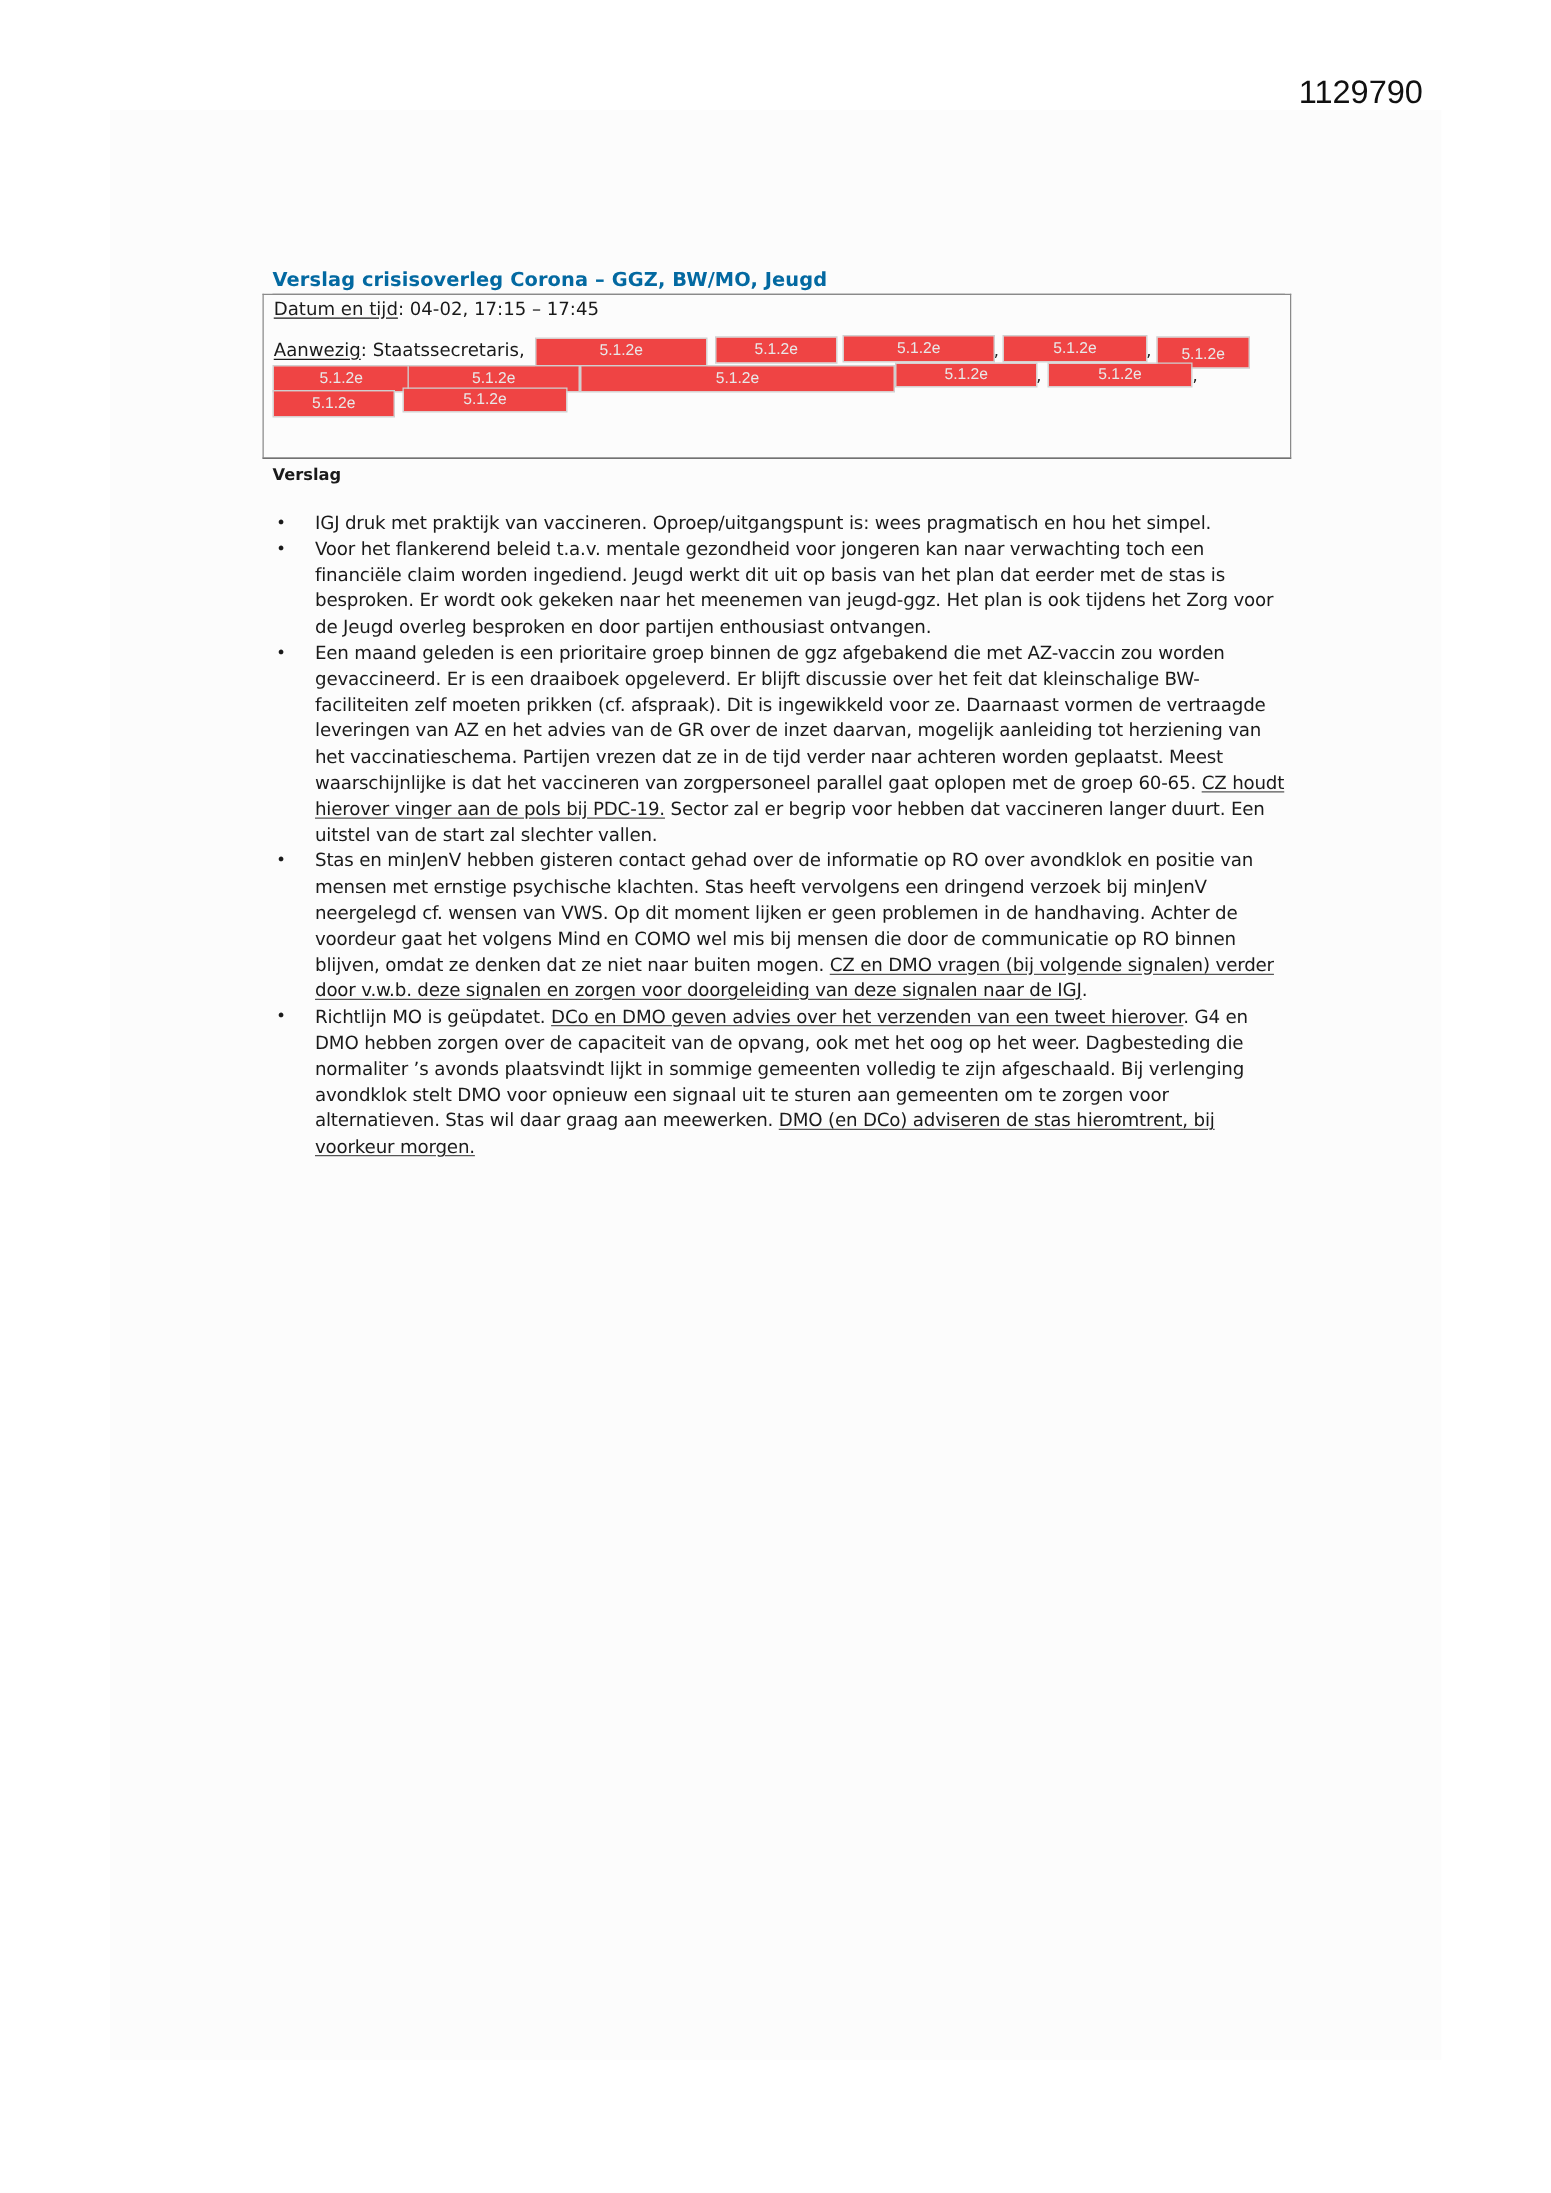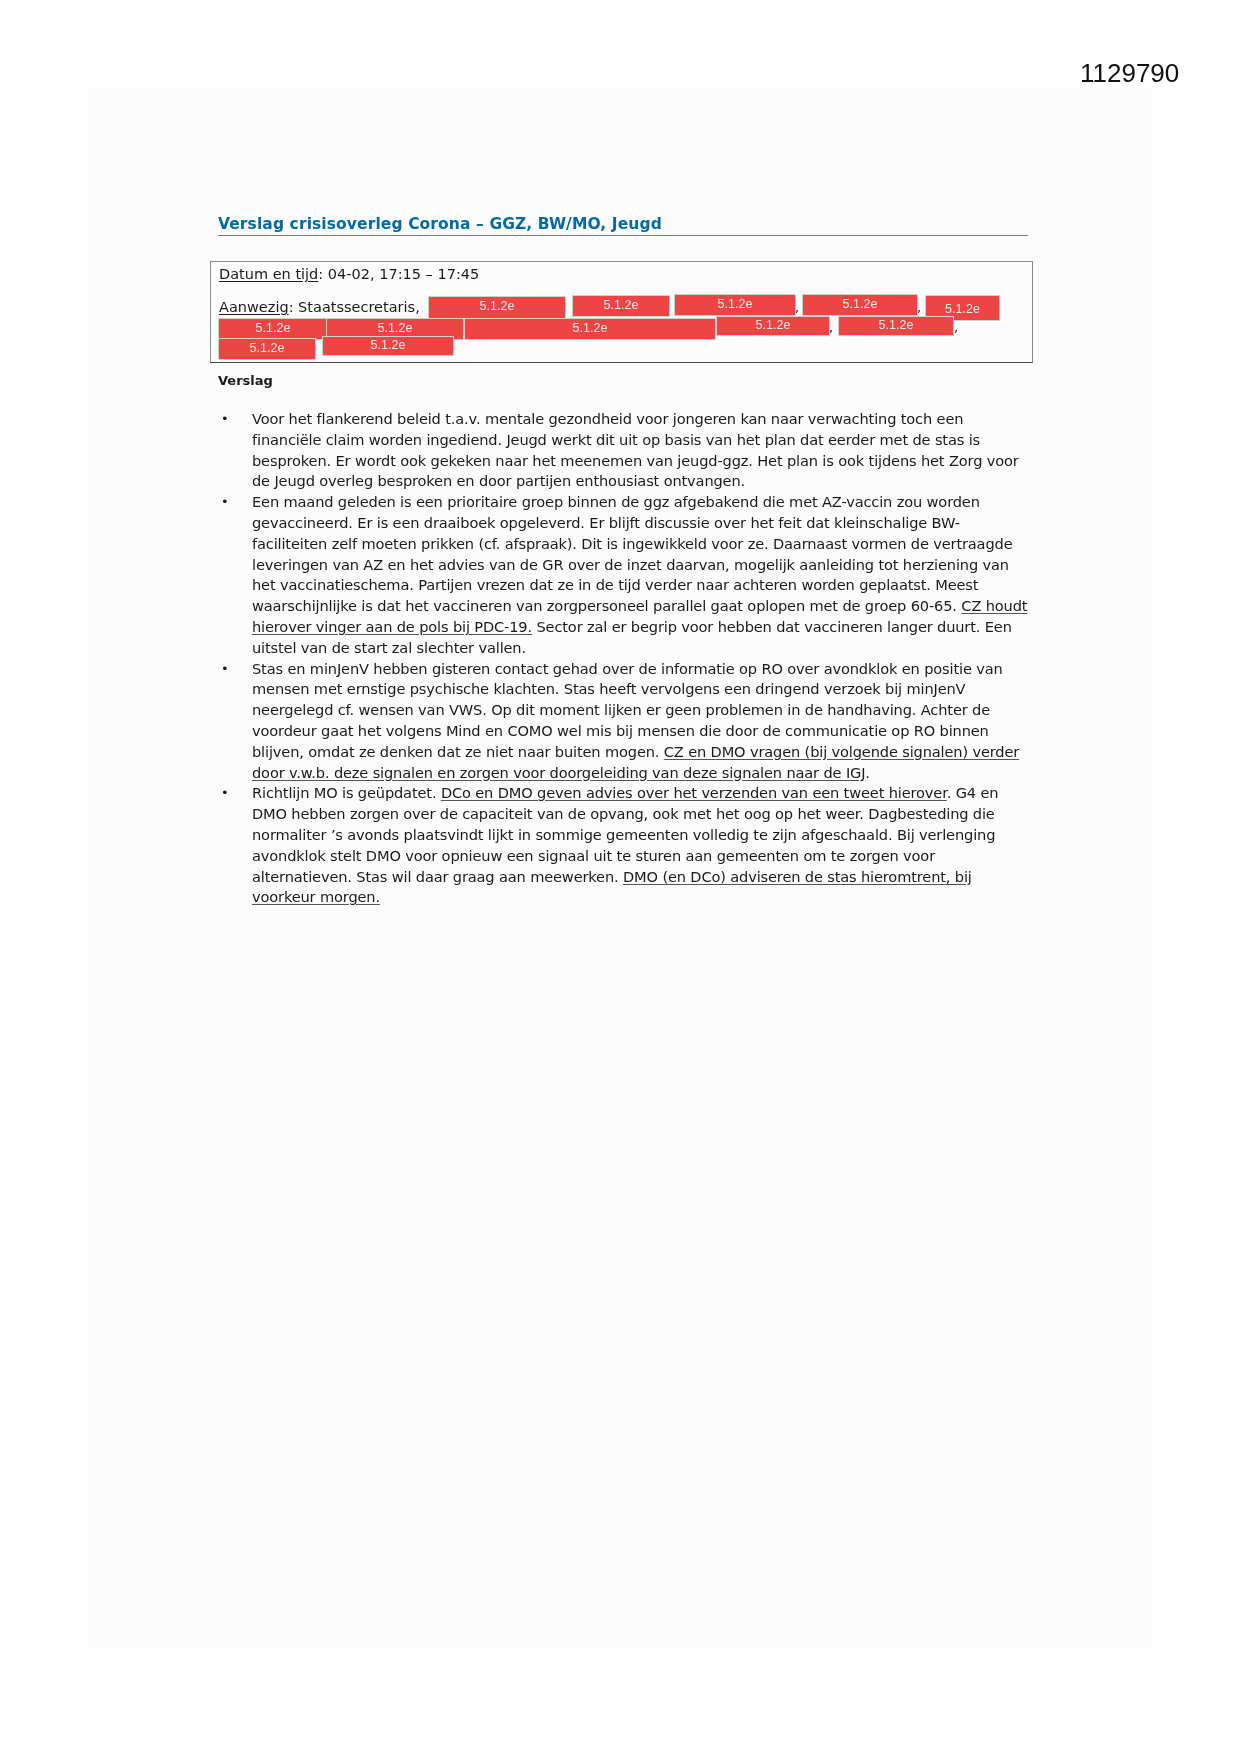--- a/index.html
+++ b/index.html
@@ -1,36 +1,36 @@
 <!DOCTYPE html>
 <html><head>
 <meta charset="utf-8">
 <style>
   html, body { margin: 0; padding: 0; }
   body {
     width: 1241px; height: 1754px; background: #ffffff; position: relative; overflow: hidden;
     font-family: "DejaVu Sans", sans-serif; color: #1a1a1a;
   }
   .doc-number {
-    position: absolute; left: 1080px; top: 58px;
+    position: absolute; left: 1039px; top: 58px;
     font-family: "Liberation Sans", sans-serif; font-size: 26px; color: #111;
   }
   .scan-page {
     position: absolute; left: 88px; top: 88px; width: 1065px; height: 1560px;
     background: #fcfcfc;
   }
   .content {
     position: absolute; left: 218px; top: 215px; width: 810px;
   }
   .title {
     font-weight: bold; font-size: 15.5px; color: #0369a1; padding-bottom: 2px;
     border-bottom: 1.5px solid #777; letter-spacing: 0.1px;
   }
   .meta-box {
-    position: absolute; left: -8px; top: 46px; width: 823px; height: 102px;
+    position: absolute; left: -8px; top: 20px; width: 823px; height: 132px;
     border: 1px solid #8a8a8a; border-bottom: 1.5px solid #444; box-sizing: border-box;
     font-size: 14.5px;
     text-decoration: underline;
   }
   .meta-line { position: absolute; left: 8px; white-space: nowrap; }
   .u { text-decoration: underline; text-underline-offset: 2px; }
   .redact {
     position: absolute; background: #ef4444; color: #e8e8e8;
     font-family: "Liberation Sans", sans-serif; font-size: 12.5px;
     text-align: center; line-height: 19px; height: 20px;
@@ -84,18 +84,19 @@
     <div class="redact" style="left:628px; top:55px; width:114px; height:18px; line-height:17px;">5.1.2e</div>
     <span class="comma" style="left:743px; top:58px;">,</span>
 
     <div class="redact" style="left:8px; top:77px; width:96px; height:20px;">5.1.2e</div>
     <div class="redact" style="left:112px; top:75px; width:130px; height:18px; line-height:16px;">5.1.2e</div>
   </div>
 
   <div class="section-heading">Verslag</div>
 
   <ul class="report" id="report-list">
+      <li><span>IGJ druk met praktijk van vaccineren. Oproep/uitgangspunt is: wees pragmatisch en hou het simpel.</span></li>
       <li><span>Voor het flankerend beleid t.a.v. mentale gezondheid voor jongeren kan naar verwachting toch een financiële claim worden ingediend. Jeugd werkt dit uit op basis van het plan dat eerder met de stas is besproken. Er wordt ook gekeken naar het meenemen van jeugd-ggz. Het plan is ook tijdens het Zorg voor de Jeugd overleg besproken en door partijen enthousiast ontvangen.</span></li>
       <li><span>Een maand geleden is een prioritaire groep binnen de ggz afgebakend die met AZ-vaccin zou worden gevaccineerd. Er is een draaiboek opgeleverd. Er blijft discussie over het feit dat kleinschalige BW-faciliteiten zelf moeten prikken (cf. afspraak). Dit is ingewikkeld voor ze. Daarnaast vormen de vertraagde leveringen van AZ en het advies van de GR over de inzet daarvan, mogelijk aanleiding tot herziening van het vaccinatieschema. Partijen vrezen dat ze in de tijd verder naar achteren worden geplaatst. Meest waarschijnlijke is dat het vaccineren van zorgpersoneel parallel gaat oplopen met de groep 60-65. </span><span class="ul">CZ houdt hierover vinger aan de pols bij PDC-19.</span><span> Sector zal er begrip voor hebben dat vaccineren langer duurt. Een uitstel van de start zal slechter vallen.</span></li>
       <li><span>Stas en minJenV hebben gisteren contact gehad over de informatie op RO over avondklok en positie van mensen met ernstige psychische klachten. Stas heeft vervolgens een dringend verzoek bij minJenV neergelegd cf. wensen van VWS. Op dit moment lijken er geen problemen in de handhaving. Achter de voordeur gaat het volgens Mind en COMO wel mis bij mensen die door de communicatie op RO binnen blijven, omdat ze denken dat ze niet naar buiten mogen. </span><span class="ul">CZ en DMO vragen (bij volgende signalen) verder door v.w.b. deze signalen en zorgen voor doorgeleiding van deze signalen naar de IGJ</span><span>.</span></li>
       <li><span>Richtlijn MO is geüpdatet. </span><span class="ul">DCo en DMO geven advies over het verzenden van een tweet hierover</span><span>. G4 en DMO hebben zorgen over de capaciteit van de opvang, ook met het oog op het weer. Dagbesteding die normaliter ’s avonds plaatsvindt lijkt in sommige gemeenten volledig te zijn afgeschaald. Bij verlenging avondklok stelt DMO voor opnieuw een signaal uit te sturen aan gemeenten om te zorgen voor alternatieven. Stas wil daar graag aan meewerken. </span><span class="ul">DMO (en DCo) adviseren de stas hieromtrent, bij voorkeur morgen. </span></li>
     </ul>
 </div>
 
 </body></html>

